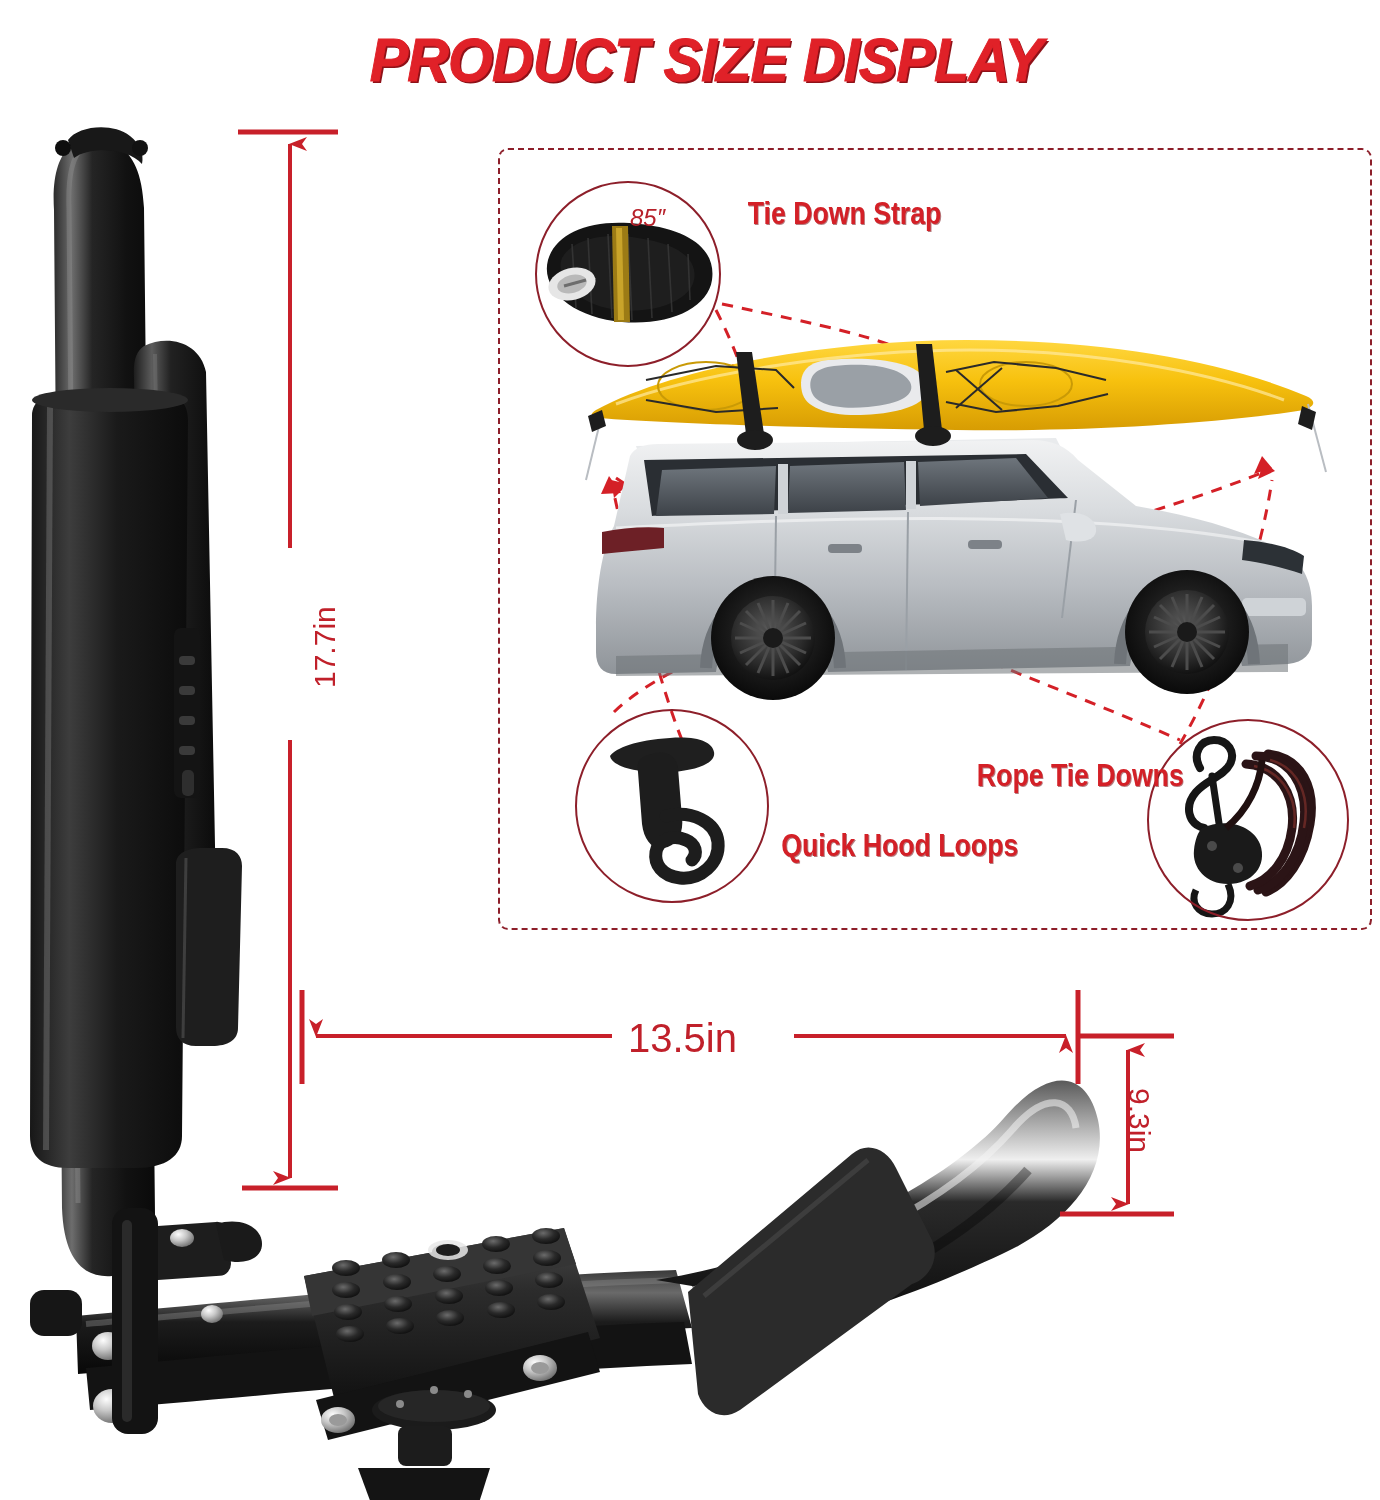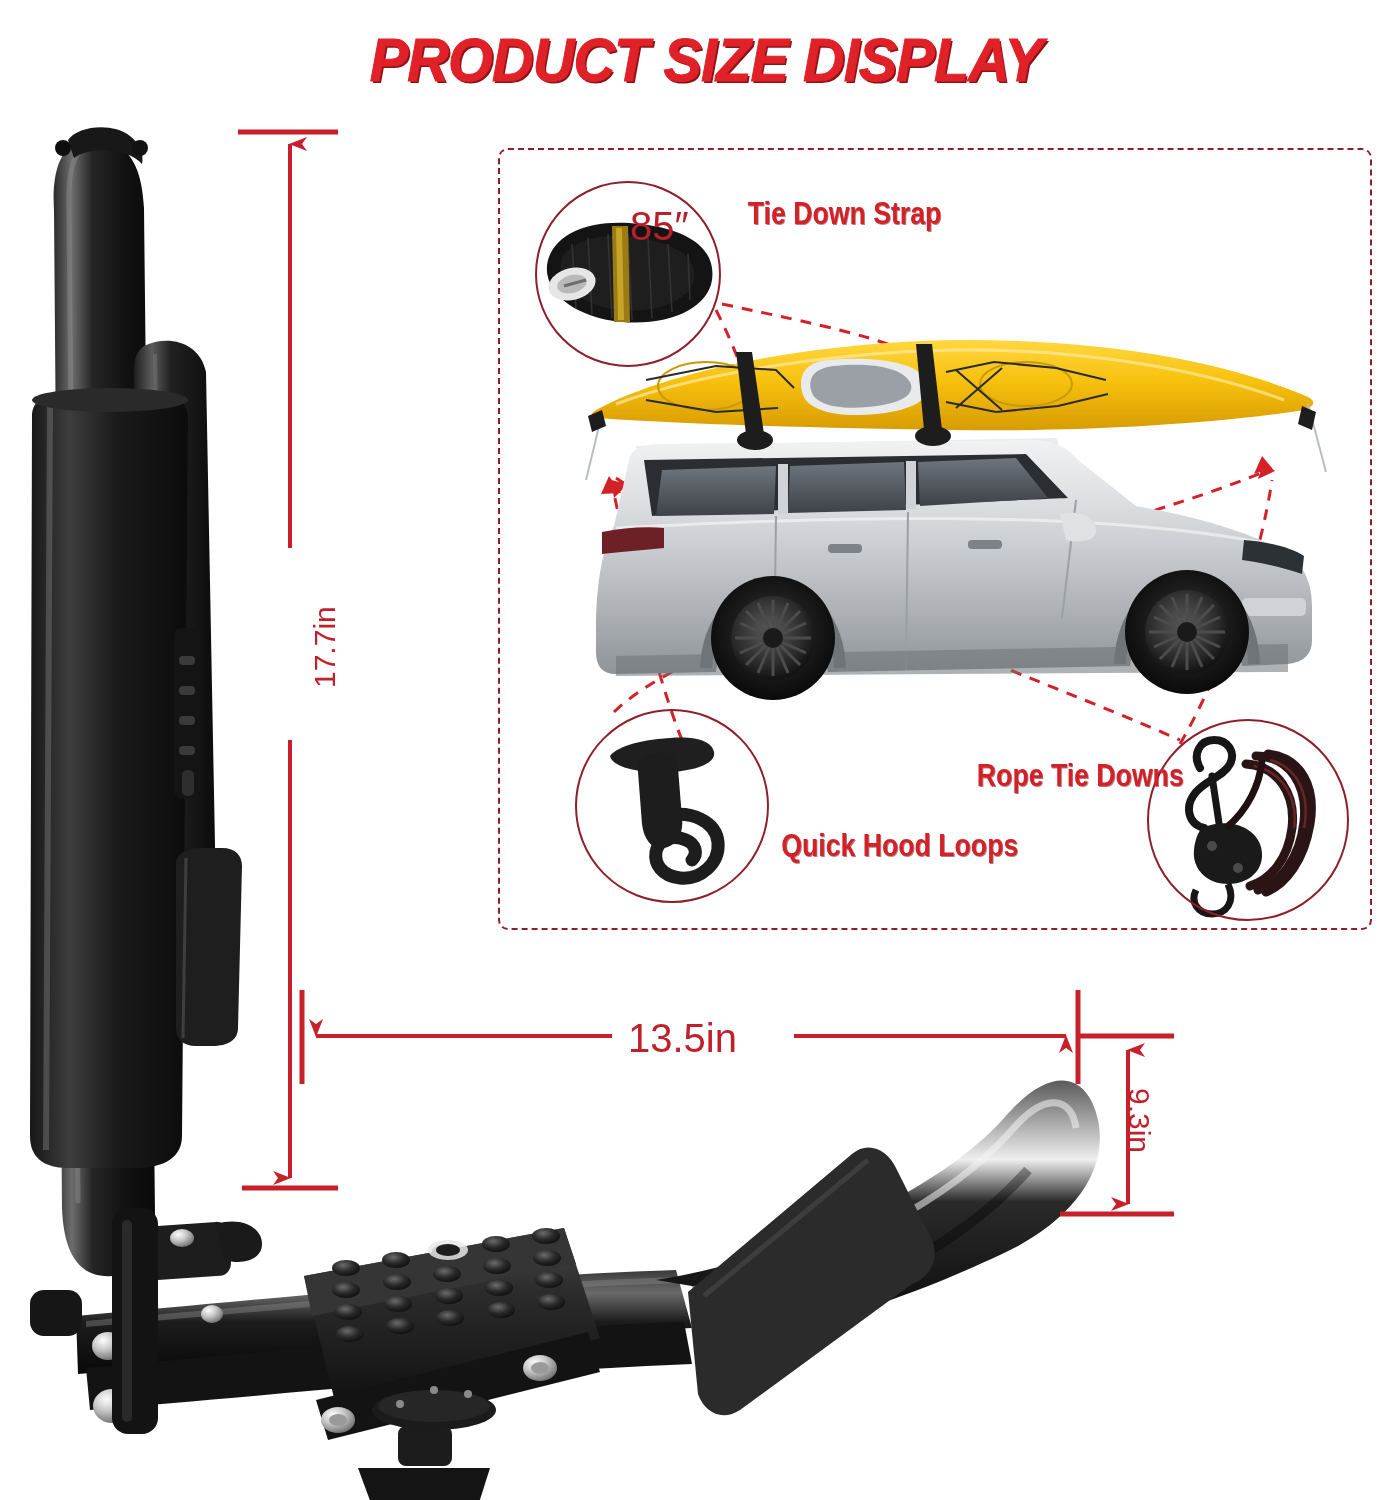--- a/index.html
+++ b/index.html
@@ -519,19 +519,19 @@
         <path d="M1254,732 C1284,740 1294,770 1288,800"></path>
         <path d="M1238,738 C1268,744 1282,772 1278,800"></path>
       </g>
       <path d="M1210,800 C1232,782 1244,756 1246,732" stroke="#201010" stroke-width="7" fill="none"></path>
     </g>
     <circle cx="1232" cy="792" r="100" fill="none" stroke="#8d1f2a" stroke-width="2"></circle>
   </svg>
 
   <div class="acc-label nosel" style="left:716px;top:168px;font-size:31px;">Tie Down Strap</div>
 
-  <div class="dimtext nosel" style="left:614px;top:176px;font-size:40px;color:#B7202A;">85″</div>
+  <div class="dimtext nosel" style="left:614px;top:176px;font-size:24px;color:#B7202A;font-style:italic;">85″</div>
 
   <div class="acc-label nosel" style="left:746px;top:800px;font-size:31px;">Quick Hood Loops</div>
 
   <div class="acc-label nosel" style="left:944px;top:730px;font-size:31px;">Rope Tie Downs</div>
 
 </div>
 
 </body></html>

